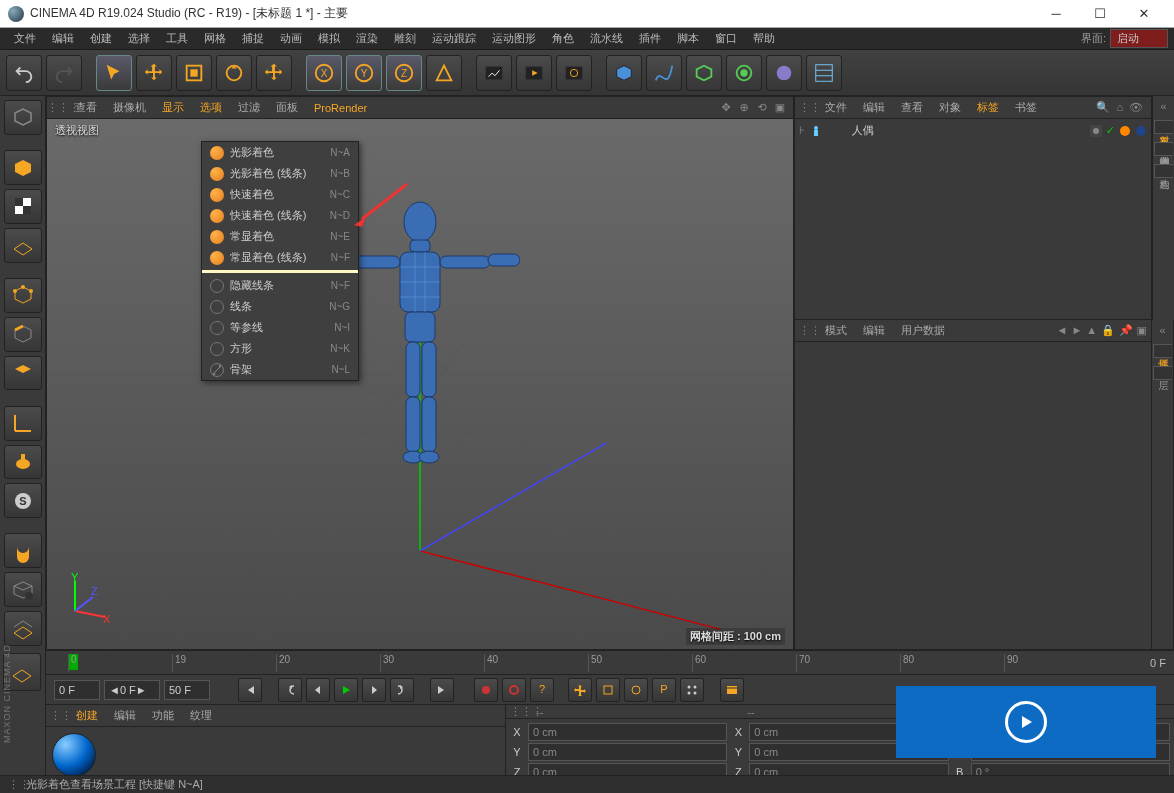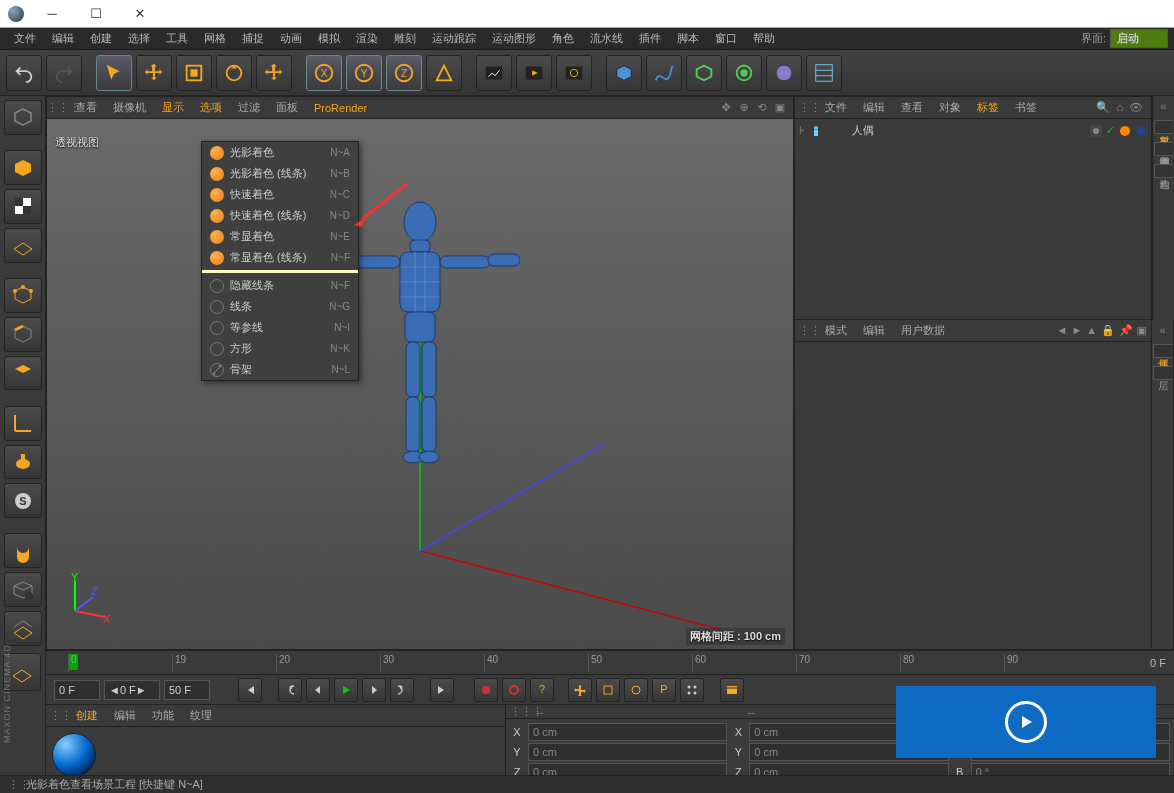--- a/index.html
+++ b/index.html
@@ -6,42 +6,42 @@
 body { width: 1174px; height: 793px; background: #3a3a3a; color: #b0b0b0; overflow: hidden; position: relative; }
 .titlebar { height: 28px; background: #fff; display: flex; align-items: center; padding: 0 8px; color: #333; border-bottom: 1px solid #aaa; }
 .titlebar .icon { width: 16px; height: 16px; background: radial-gradient(circle at 30% 30%, #8ab, #234); border-radius: 50%; margin-right: 6px; }
 .titlebar .title { flex: 1; font-size: 12px; }
 .titlebar .winbtns { display: flex; gap: 0; }
 .titlebar .winbtns div { width: 44px; height: 28px; display: flex; align-items: center; justify-content: center; color: #333; font-size: 13px; }
 .menubar { height: 22px; background: #2a2a2a; display: flex; align-items: center; padding: 0 6px; gap: 0; border-bottom: 1px solid #1a1a1a; }
 .menubar .mi { padding: 2px 8px; color: #bbb; cursor: pointer; }
 .menubar .spacer { flex: 1; }
 .menubar .layout-label { color: #999; margin-right: 4px; }
-.menubar .layout-drop { background: #4d7c0f; border: 1px solid #555; padding: 1px 28px 1px 6px; color: #ccc; font-weight: bold; }
+.menubar .layout-drop { background: #7f1d1d; border: 1px solid #555; padding: 1px 28px 1px 6px; color: #ccc; }
 .toolbar { height: 46px; background: linear-gradient(#414141,#353535); display: flex; align-items: center; padding: 0 6px; gap: 4px; border-bottom: 1px solid #222; }
 .tbtn { width: 36px; height: 36px; background: linear-gradient(#4b4b4b,#363636); border: 1px solid #222; border-radius: 3px; display: flex; align-items: center; justify-content: center; position: relative; }
 .tbtn.sel { background: linear-gradient(#5a5a6a,#3a3a3a); border-color: #688; }
 .tbtn svg, .tbtn .ic { width: 22px; height: 22px; }
 .tsep { width: 6px; }
 .main { display: flex; height: calc(100% - 28px - 22px - 46px - 125px - 18px); }
 .leftbar { width: 46px; background: #3a3a3a; padding: 4px; display: flex; flex-direction: column; gap: 4px; border-right: 1px solid #222; }
 .lbtn { width: 38px; height: 38px; background: linear-gradient(#4b4b4b,#363636); border: 1px solid #222; border-radius: 3px; display: flex; align-items: center; justify-content: center; }
 .lbtn svg { width: 24px; height: 24px; }
 .lspace { height: 8px; }
 .viewport { flex: 1; display: flex; flex-direction: column; border: 1px solid #222; position: relative; }
 .vp-menu { height: 22px; background: #3a3a3a; display: flex; align-items: center; padding: 0; gap: 0; border-bottom: 1px solid #222; }
 .vp-menu .burger { width: 20px; text-align: center; color: #888; }
 .vp-menu .vmi { padding: 2px 8px; color: #aaa; cursor: pointer; }
 .vp-menu .vmi.active { color: #f5a623; }
 .vp-menu .vmi.orange { color: #f5a623; }
 .vp-menu .spacer { flex: 1; }
 .vp-menu .vicons { display: flex; gap: 4px; padding-right: 6px; }
 .vp-menu .vicons div { width: 14px; height: 14px; color: #888; display:flex; align-items:center; justify-content:center; }
 .vp-canvas { flex: 1; background: linear-gradient(#6a6a6a, #4a4a4a); position: relative; overflow: hidden; }
-.vp-label { position: absolute; top: 16px; left: 8px; color: #ddd; font-size: 11px; text-shadow: 0 1px 2px #000; font-family: Liberation Mono, monospace; }
+.vp-label { position: absolute; top: 4px; left: 8px; color: #ddd; font-size: 11px; text-shadow: 0 1px 2px #000; font-family: Liberation Mono, monospace; }
 .vp-grid-info { position: absolute; bottom: 4px; right: 8px; color: #ddd; text-shadow: 0 1px 2px #000; background: rgba(0,0,0,0.2); padding: 1px 4px; font-weight: bold; }
 .dropdown { position: absolute; top: 22px; left: 154px; width: 158px; background: #3f3f3f; border: 1px solid #222; z-index: 100; box-shadow: 2px 2px 6px rgba(0,0,0,0.5); }
 .dropdown .drow { display: flex; align-items: center; padding: 3px 8px; gap: 6px; }
 .dropdown .drow.sep { border-top: 3px solid #fef9c3; margin-top: 2px; padding-top: 5px; }
 .dropdown .dic { width: 14px; height: 14px; border-radius: 50%; flex: none; display:flex; align-items:center; justify-content:center; }
 .dropdown .dic.orange { background: radial-gradient(circle at 30% 30%,#ffb347,#e67e22); }
 .dropdown .dic.gray { border: 1px solid #777; }
 .dropdown .dlabel { flex: 1; color: #ccc; }
 .dropdown .dshort { color: #888; font-size: 10px; }
 .arrow { position: absolute; top: 60px; left: 305px; z-index: 101; }
@@ -111,20 +111,21 @@
 .watermark .big { font-size: 22px; font-weight: bold; letter-spacing: 2px; }
 .watermark .small { font-size: 11px; letter-spacing: 2px; }
 .gizmo { position: absolute; left: 16px; bottom: 26px; }
 .fig { position: absolute; left: 50%; top: 42%; transform: translate(-50%,-50%); }
 </style>
 </head>
 <body>
 
 <div class="titlebar">
   <div class="icon"></div>
+  <div class="title">CINEMA 4D R19.024 Studio (RC - R19) - [未标题 1 *] - 主要</div>
   <div class="winbtns">
     <div>─</div>
     <div>☐</div>
     <div>✕</div>
   </div>
 </div>
 
 <div class="menubar">
   <div class="mi">文件</div>
   <div class="mi">编辑</div>

